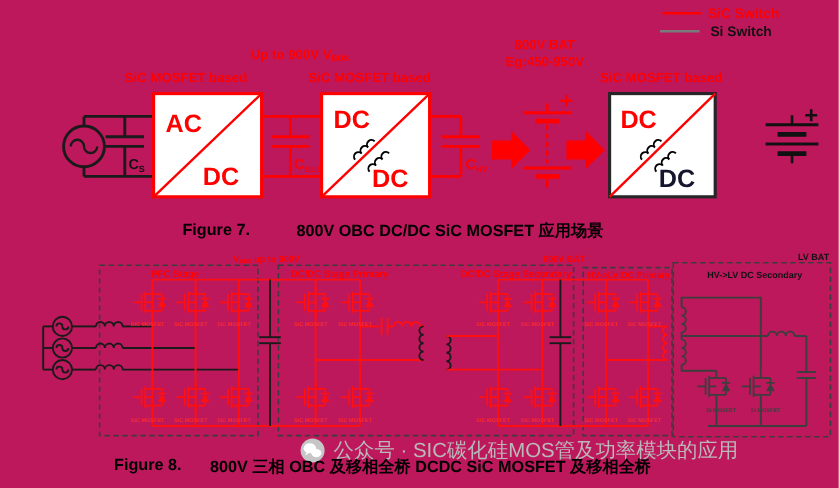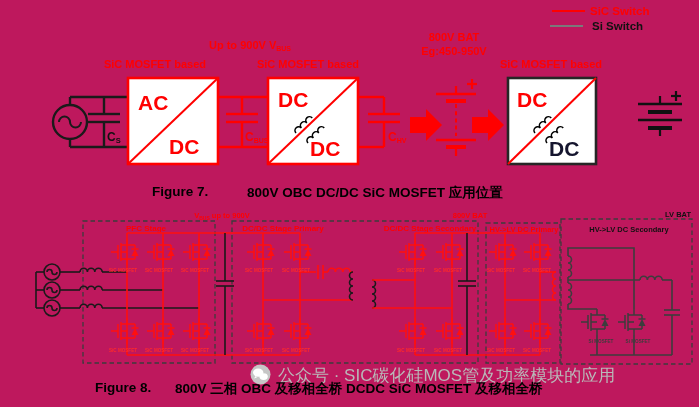--- a/index.html
+++ b/index.html
@@ -25,21 +25,21 @@
   .kT{fill:#111111}
   .s21{font-size:21px}
   .s12{font-size:12px}
   .s115{font-size:11.5px}
   .s11{font-size:11px}
   .s8{font-size:8px}
   .s75{font-size:7.5px}
   .s46{font-size:4.6px;font-weight:700}
   .caption{position:absolute;width:661px;height:20px;color:#000;font-weight:700;font-size:13.5px;}
   .caption span{position:absolute;white-space:nowrap;}
-  .watermark{position:absolute;left:250px;top:364px;display:flex;align-items:flex-start;gap:7px;
+  .watermark{position:absolute;left:250px;top:364px;display:flex;align-items:center;gap:7px;
              color:#b9b9b9;font-size:17px;font-weight:400;white-space:nowrap;z-index:3;}
   .cap8{z-index:4;}
 </style>
 </head>
 <body>
 
 <div class="page">
 
   <svg width="699" height="182" viewBox="0 0 699 182" style="top:0">
     <defs>
@@ -166,21 +166,21 @@
       <line x1="638" y1="120" x2="682" y2="120" stroke-width="2.4"></line>
       <line x1="648" y1="128" x2="672" y2="128" stroke-width="4"></line>
       <line x1="660" y1="128" x2="660" y2="136" stroke-width="2.2"></line>
       <line x1="671" y1="96" x2="681" y2="96" stroke-width="2.2"></line>
       <line x1="676" y1="91" x2="676" y2="101" stroke-width="2.2"></line>
     </g>
   </svg>
 
   <div class="caption" style="top:184px">
     <span style="left:152px">Figure 7.</span>
-    <span style="left:247px">800V OBC DC/DC SiC MOSFET 应用位置</span>
+    <span style="left:247px">800V OBC DC/DC SiC MOSFET 应用场景</span>
   </div>
 
   <svg width="699" height="160" viewBox="0 0 699 160" style="top:210px">
 
     <rect x="83" y="11" width="132" height="142" class="dbox"></rect>
     <rect x="232" y="11" width="246" height="142" class="dbox"></rect>
     <rect x="486" y="13" width="74" height="140" class="dbox"></rect>
     <rect x="561" y="9" width="131" height="145" class="dbox"></rect>
 
     <text x="222" y="8" text-anchor="middle" class="rT s75"><tspan>V</tspan><tspan font-size="5" dy="1.5">BUS</tspan><tspan font-size="7.5" dy="-1.5"> up to 900V</tspan></text>

